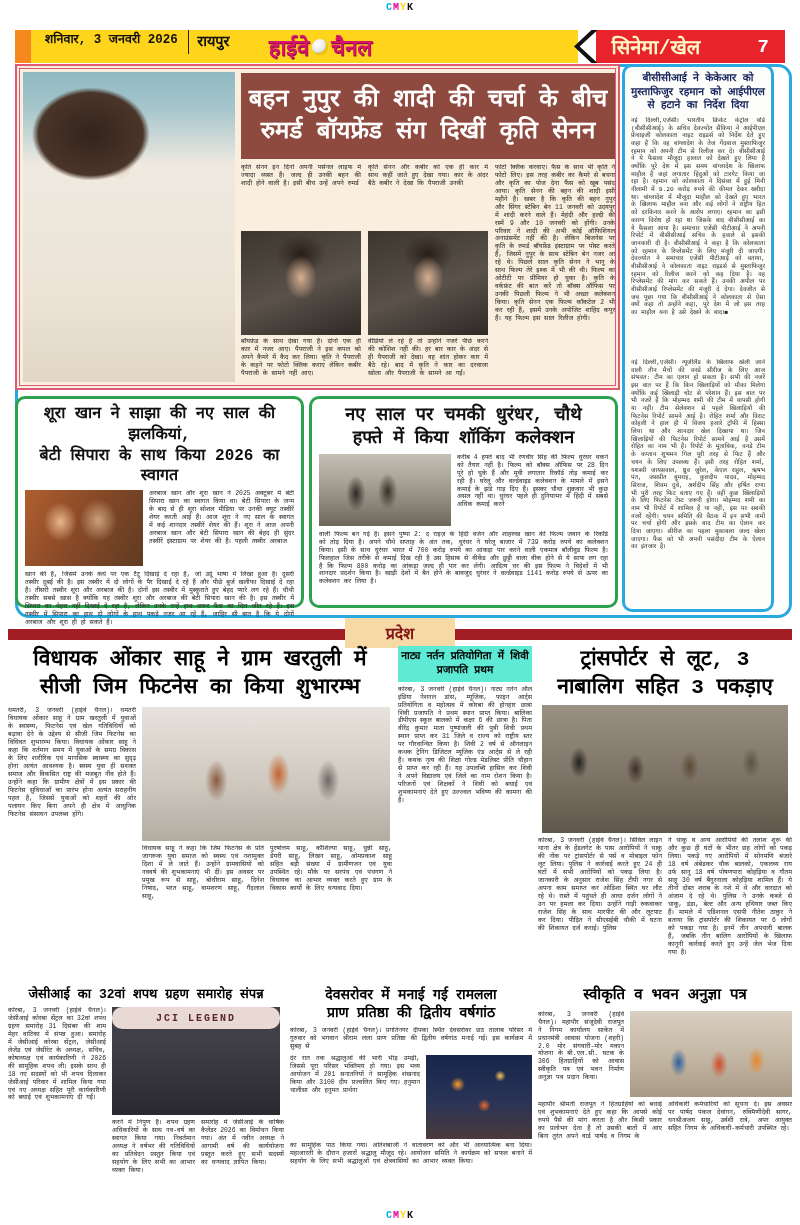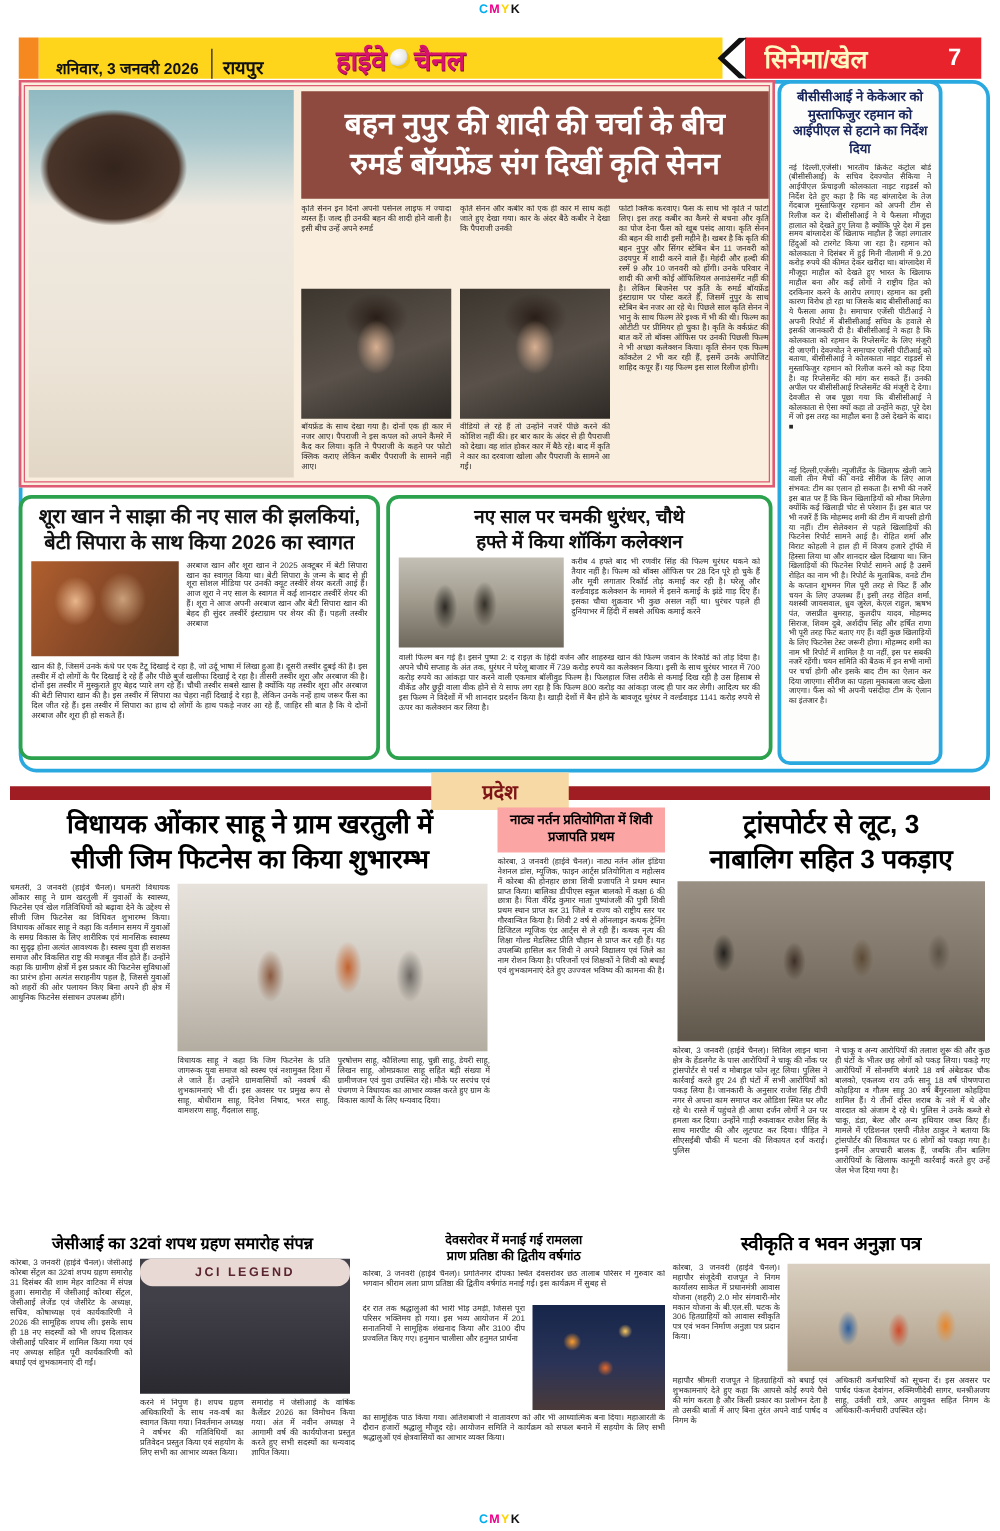--- a/index.html
+++ b/index.html
@@ -1,44 +1,44 @@
 <!DOCTYPE html>
 <html><head>
 <meta charset="utf-8">
 <style>
   html,body{margin:0;padding:0;background:#fff;}
   #page{position:relative;width:800px;height:1225px;background:#fff;overflow:hidden;
-        font-family:Liberation Sans, sans-serif;}
+        font-family:Liberation Mono, monospace;}
   .abs{position:absolute;}
   .txt{font-size:6.4px;line-height:1.24;color:#2a2a2a;text-align:justify;overflow:hidden;}
   .ph{position:relative;overflow:hidden;}
   
   .cmyk{width:100%;text-align:center;font-weight:bold;font-size:10px;letter-spacing:1px;}
   .cmyk .c{color:#00adee}.cmyk .m{color:#ec008c}.cmyk .y{color:#ffd400}.cmyk .k{color:#111}
   
   #masthead{left:15px;top:30px;width:770px;height:33px;display:flex;}
   #mh-orange{width:16px;height:33px;background:#F5891F;}
-  #mh-yellow{position:relative;width:556px;height:33px;background:#FFD51C;display:flex;align-items:flex-end;}
+  #mh-yellow{position:relative;width:556px;height:33px;background:#FFD51C;display:flex;align-items:flex-start;}
   #mh-date{margin-left:14px;font-size:12.5px;font-weight:bold;color:#111;}
   #mh-div{width:1.5px;height:24px;background:#222;margin:0 8px 0 10px;}
   #mh-city{font-size:14.5px;font-weight:bold;color:#111;}
   #mh-title{position:absolute;left:238px;top:0;height:33px;display:flex;align-items:center;gap:3px;}
   .title-word{font-size:22px;font-weight:bold;color:#D9136C;text-shadow:0.5px 0.5px 0 #7a0a3c;}
   #mh-ball{width:16px;height:16px;border-radius:50%;
     background:radial-gradient(circle at 35% 32%,#ffffff 0%,#e9e9e9 45%,#9aa0a6 80%,#6b7075 100%);
     box-shadow:inset -2px -2px 0 #f4c400;}
   #mh-chevron{width:26px;height:33px;background:#111;
     clip-path:polygon(100% 0%,30% 50%,100% 100%,76% 100%,8% 50%,76% 0%);margin-left:-6px;}
   #mh-red{width:192px;height:33px;background:#E8232B;display:flex;align-items:center;
     justify-content:space-between;padding:0 16px;box-sizing:border-box;margin-left:-2px;}
   #mh-section{color:#fef9c3;font-size:20px;font-weight:bold;}
   #mh-page{color:#fff;font-size:19px;font-weight:bold;}
   
   #blue-wrap{left:15px;top:64px;width:771px;height:548px;border:3px solid #2AA9E0;border-radius:14px;}
-  #right-col{left:622px;top:64px;width:132px;height:548px;border:3px solid #2AA9E0;border-radius:10px;
+  #right-col{left:622px;top:64px;width:152px;height:548px;border:3px solid #2AA9E0;border-radius:10px;
     background:#fdfdfb;box-sizing:border-box;padding:5px 6px;}
   .navy-head{font-weight:bold;color:#18255c;text-align:center;line-height:1.3;}
   
   #kriti-box{left:15px;top:64px;width:605px;height:326px;background:#FAEEDE;border:2px solid #E05A74;
     box-shadow:inset 0 0 0 2px #FAEEDE, inset 0 0 0 3px #E05A74;box-sizing:border-box;}
   #kriti-photo{left:6px;top:6px;width:212px;height:310px;
     background:
       radial-gradient(ellipse 95px 75px at 32% 20%,#33241c 0%,#4a352a 55%,rgba(0,0,0,0) 62%),
       radial-gradient(ellipse 26px 34px at 45% 27%,#cfa284 0%,rgba(0,0,0,0) 70%),
       linear-gradient(180deg,#8fb9c2 0%,#a6c6cc 12%,#efe9e0 30%,#ece4d7 70%,#e2d7c6 100%);}
@@ -75,21 +75,21 @@
   
   .blk-head{font-weight:bold;color:#000;text-align:center;line-height:1.32;}
   #gym-art{left:8px;top:646px;width:384px;}
   #gym-photo{width:248px;height:134px;
     background:
       radial-gradient(ellipse 16px 30px at 30% 55%,#8a5a40 0%,rgba(0,0,0,0) 70%),
       radial-gradient(ellipse 16px 30px at 55% 50%,#c4622e 0%,rgba(0,0,0,0) 70%),
       radial-gradient(ellipse 16px 30px at 75% 55%,#6e6a64 0%,rgba(0,0,0,0) 70%),
       linear-gradient(180deg,#e7e3dc 0%,#cfc9c0 55%,#b3aca1 100%);}
   #dance-art{left:398px;top:646px;width:134px;}
-  #dance-headbox{background:#fca5a5;padding:4px 3px;}
+  #dance-headbox{background:#5eead4;padding:4px 3px;}
   #loot-art{left:538px;top:646px;width:254px;}
   #loot-photo{width:246px;height:128px;margin:4px auto 4px auto;
     background:
       radial-gradient(ellipse 13px 22px at 15% 45%,#23201c 0%,rgba(0,0,0,0) 70%),
       radial-gradient(ellipse 13px 22px at 38% 50%,#3e2f26 0%,rgba(0,0,0,0) 70%),
       radial-gradient(ellipse 13px 22px at 60% 48%,#5c4a35 0%,rgba(0,0,0,0) 70%),
       radial-gradient(ellipse 13px 22px at 85% 45%,#5a5244 0%,rgba(0,0,0,0) 70%),
       linear-gradient(180deg,#9a9184 0%,#7d7366 55%,#5f574b 100%);}
   #jci-art{left:8px;top:986px;width:276px;}
   #jci-photo{width:168px;height:108px;flex:none;background:linear-gradient(180deg,#413f48 30%,#2a2930 100%);}
@@ -176,21 +176,21 @@
       <div>बेटी सिपारा के साथ किया 2026 का स्वागत</div>
     </div>
     <div class="gb-row">
       <div class="ph" id="shura-photo"></div>
       <div class="txt" style="height:78px;">अरबाज खान और शूरा खान ने 2025 अक्टूबर में बेटी सिपारा खान का स्वागत किया था। बेटी सिपारा के जन्म के बाद से ही शूरा सोशल मीडिया पर उनकी क्यूट तस्वीरें शेयर करती आई हैं। आज शूरा ने नए साल के स्वागत में कई शानदार तस्वीरें शेयर की हैं। शूरा ने आज अपनी अरबाज खान और बेटी सिपारा खान की बेहद ही सुंदर तस्वीरें इंस्टाग्राम पर शेयर की हैं। पहली तस्वीर अरबाज</div>
     </div>
     <div class="txt" style="height:82px;margin-top:3px;">खान की है, जिसमें उनके कंधे पर एक टैटू दिखाई दे रहा है, जो उर्दू भाषा में लिखा हुआ है। दूसरी तस्वीर दुबई की है। इस तस्वीर में दो लोगों के पैर दिखाई दे रहे हैं और पीछे बुर्ज खलीफा दिखाई दे रहा है। तीसरी तस्वीर शूरा और अरबाज की है। दोनों इस तस्वीर में मुस्कुराते हुए बेहद प्यारे लग रहे हैं। चौथी तस्वीर सबसे खास है क्योंकि यह तस्वीर शूरा और अरबाज की बेटी सिपारा खान की है। इस तस्वीर में सिपारा का चेहरा नहीं दिखाई दे रहा है, लेकिन उनके नन्हें हाथ जरूर फैंस का दिल जीत रहे हैं। इस तस्वीर में सिपारा का हाथ दो लोगों के हाथ पकड़े नजर आ रहे हैं, जाहिर सी बात है कि ये दोनों अरबाज और शूरा ही हो सकते हैं।</div>
   </div>
 
   <div class="abs green-box" id="dhur-box">
-    <div class="gb-head" style="font-size:15px;text-align:center;">
+    <div class="gb-head" style="font-size:18px;text-align:center;">
       <div>नए साल पर चमकी धुरंधर, चौथे</div>
       <div>हफ्ते में किया शॉकिंग कलेक्शन</div>
     </div>
     <div class="gb-row">
       <div class="ph" id="dhur-photo"></div>
       <div class="txt" style="height:74px;">करीब 4 हफ्ते बाद भी रणवीर सिंह की फिल्म धुरंधर थकने को तैयार नहीं है। फिल्म को बॉक्स ऑफिस पर 28 दिन पूरे हो चुके हैं और मूवी लगातार रिकॉर्ड तोड़ कमाई कर रही है। घरेलू और वर्ल्डवाइड कलेक्शन के मामले में इसने कमाई के झंडे गाड़ दिए हैं। इसका चौथा शुक्रवार भी कुछ असल नहीं था। धुरंधर पहले ही दुनियाभर में हिंदी में सबसे अधिक कमाई करने</div>
     </div>
     <div class="txt" style="height:80px;margin-top:3px;">वाली फिल्म बन गई है। इसने पुष्पा 2: द राइज़ के हिंदी वर्जन और शाहरुख खान की फिल्म जवान के रिकॉर्ड को तोड़ दिया है। अपने चौथे सप्ताह के अंत तक, धुरंधर ने घरेलू बाजार में 739 करोड़ रुपये का कलेक्शन किया। इसी के साथ धुरंधर भारत में 700 करोड़ रुपये का आंकड़ा पार करने वाली एकमात्र बॉलीवुड फिल्म है। फिलहाल जिस तरीके से कमाई दिख रही है उस हिसाब से वीकेंड और छुट्टी वाला वीक होने से ये साफ लग रहा है कि फिल्म 800 करोड़ का आंकड़ा जल्द ही पार कर लेगी। आदित्य धर की इस फिल्म ने विदेशों में भी शानदार प्रदर्शन किया है। खाड़ी देशों में बैन होने के बावजूद धुरंधर ने वर्ल्डवाइड 1141 करोड़ रुपये से ऊपर का कलेक्शन कर लिया है।</div>
   </div>
 
@@ -241,21 +241,21 @@
         </div>
         <div class="two-col">
           <div class="txt" style="height:82px;">करने में निपुण हैं। शपथ ग्रहण अधिकारियों के साथ नव-वर्ष का स्वागत किया गया। निवर्तमान अध्यक्ष ने वर्षभर की गतिविधियों का प्रतिवेदन प्रस्तुत किया एवं सहयोग के लिए सभी का आभार व्यक्त किया।</div>
           <div class="txt" style="height:82px;">समारोह में जेसीआई के वार्षिक कैलेंडर 2026 का विमोचन किया गया। अंत में नवीन अध्यक्ष ने आगामी वर्ष की कार्ययोजना प्रस्तुत करते हुए सभी सदस्यों का धन्यवाद ज्ञापित किया।</div>
         </div>
       </div>
     </div>
   </div>
 
   <div class="abs" id="ram-art">
-    <div class="blk-head" style="font-size:10px;text-align:center;">
+    <div class="blk-head" style="font-size:14px;text-align:center;">
       <div>देवसरोवर में मनाई गई रामलला</div>
       <div>प्राण प्रतिष्ठा की द्वितीय वर्षगांठ</div>
     </div>
     <div class="txt" style="height:26px;margin-top:4px;">कोरबा, 3 जनवरी (हाईवे चैनल)। प्रगतिनगर दीपका स्थित देवसरोवर छठ तालाब परिसर में गुरुवार को भगवान श्रीराम लला प्राण प्रतिष्ठा की द्वितीय वर्षगांठ मनाई गई। इस कार्यक्रम में सुबह से</div>
     <div style="display:flex;gap:6px;margin-top:2px;">
       <div class="txt" style="flex:1;height:84px;">देर रात तक श्रद्धालुओं की भारी भीड़ उमड़ी, जिससे पूरा परिसर भक्तिमय हो गया। इस भव्य आयोजन में 201 सनातनियों ने सामूहिक शंखनाद किया और 3100 दीप प्रज्वलित किए गए। हनुमान चालीसा और हनुमत प्रार्थना</div>
       <div class="ph" id="ram-photo"></div>
     </div>
     <div class="txt" style="height:62px;margin-top:3px;">का सामूहिक पाठ किया गया। अतिशबाजी ने वातावरण को और भी आध्यात्मिक बना दिया। महाआरती के दौरान हजारों श्रद्धालु मौजूद रहे। आयोजन समिति ने कार्यक्रम को सफल बनाने में सहयोग के लिए सभी श्रद्धालुओं एवं क्षेत्रवासियों का आभार व्यक्त किया।</div>
   </div>

